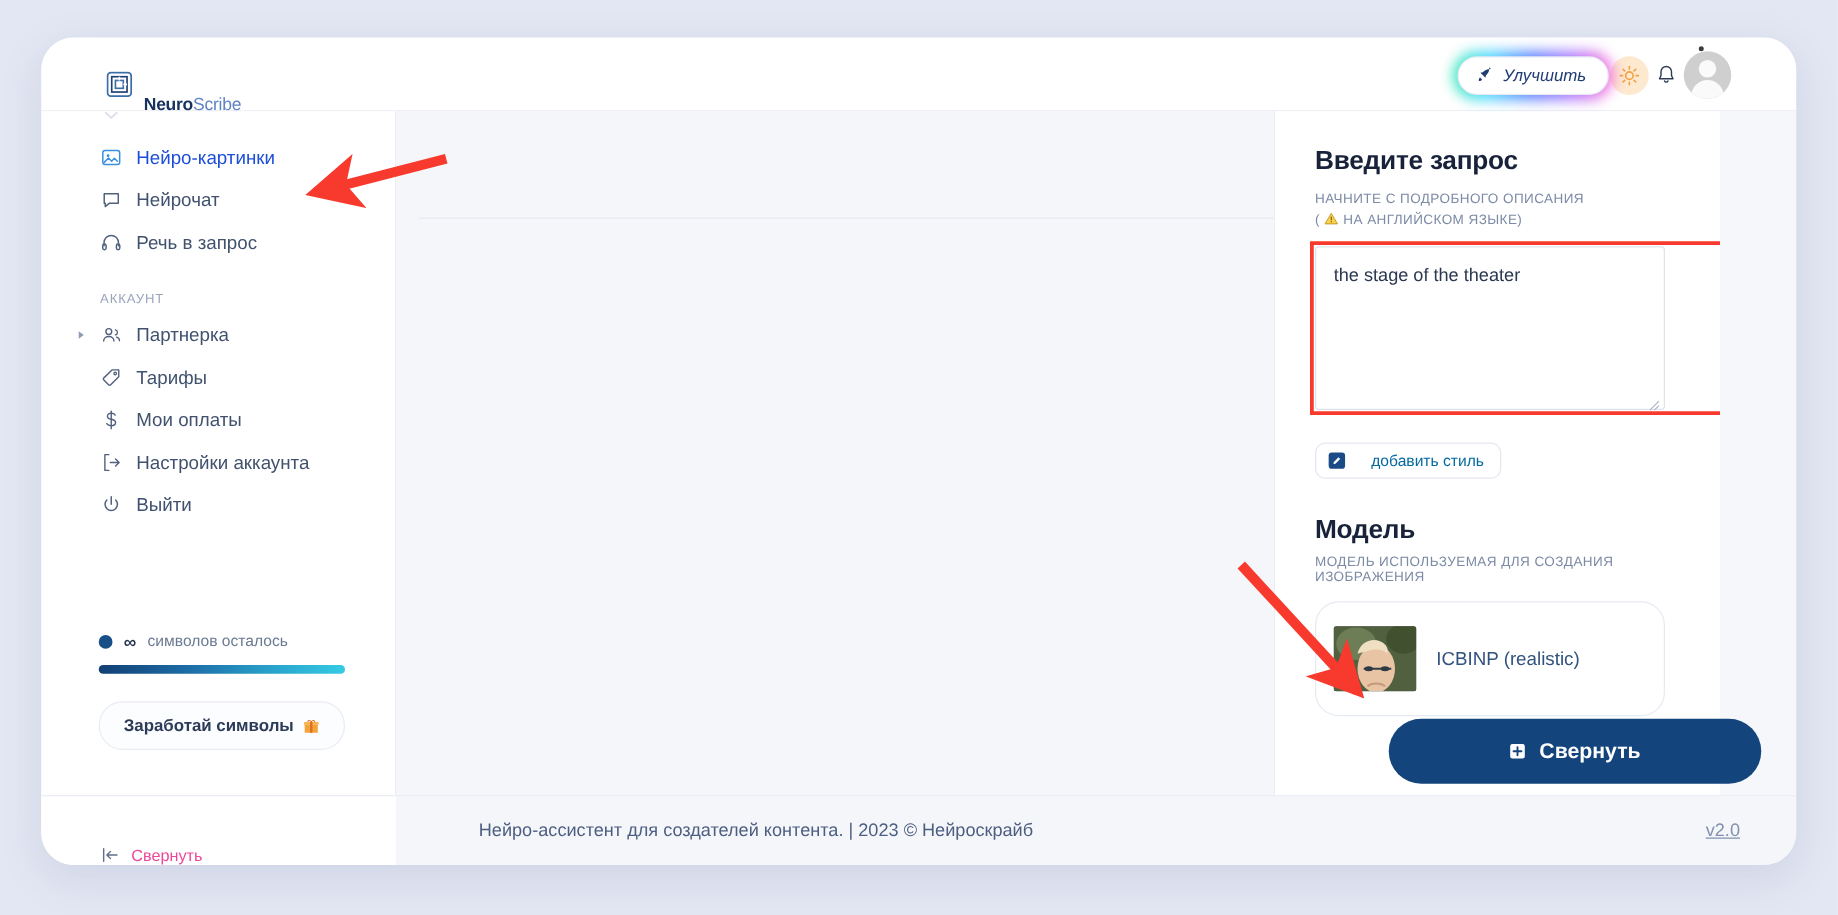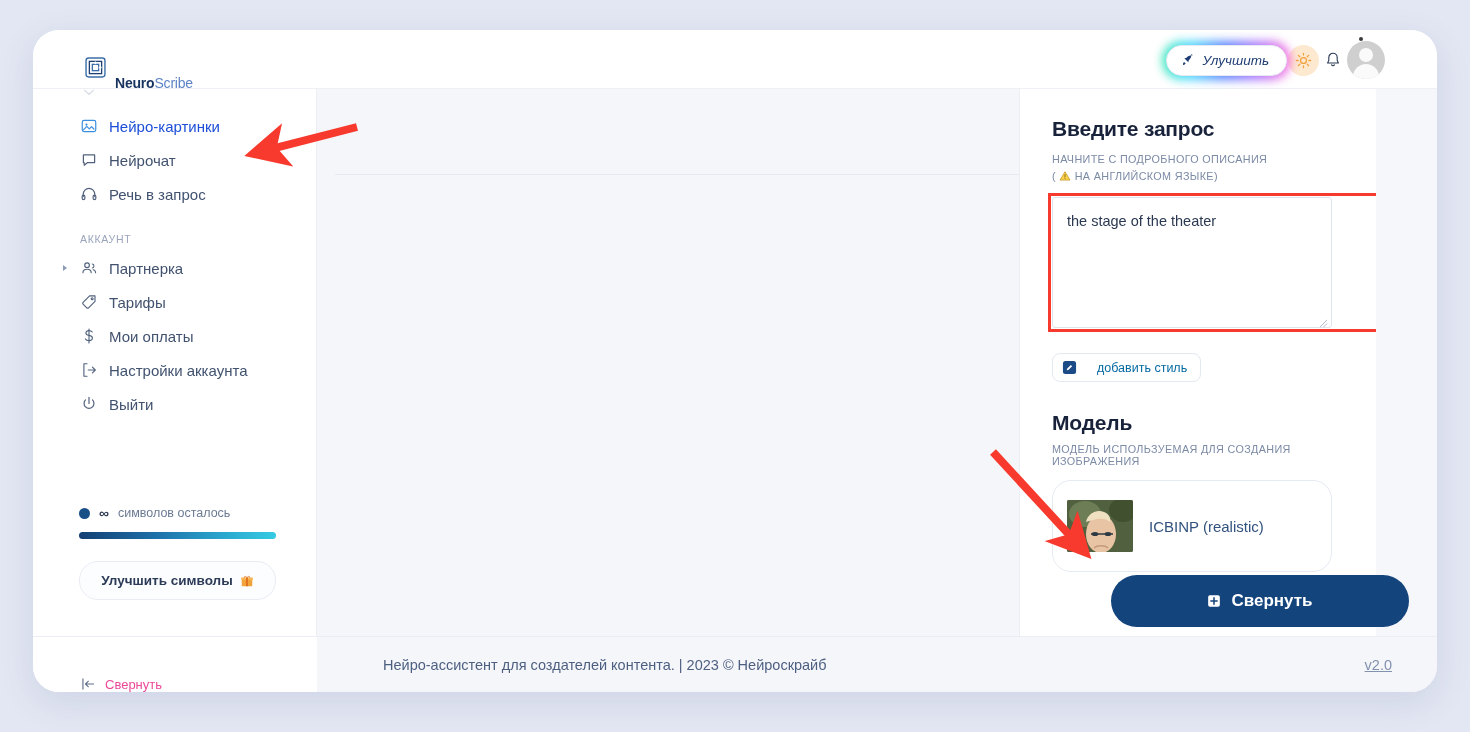--- a/index.html
+++ b/index.html
@@ -566,21 +566,21 @@
       </div>
 
       <div class="quota">
         <div class="quota-row">
           <span class="quota-dot"></span>
           <span class="quota-inf">∞</span>
           <span>символов осталось</span>
         </div>
         <div class="quota-bar"></div>
         <div class="earn-btn">
-          <span>Улучшить символы</span>
+          <span>Заработай символы</span>
           <svg width="14" height="14" viewBox="0 0 24 24">
             <rect x="3" y="9.6" width="18" height="11.4" rx="1.2" fill="#f2a33c"></rect>
             <rect x="2" y="6.2" width="20" height="4.2" rx="1" fill="#f7b553"></rect>
             <rect x="10.4" y="6.2" width="3.2" height="14.8" fill="#e0701f"></rect>
             <path d="M12 6.2c-1.6-3-5.2-2.6-4.6.2M12 6.2c1.6-3 5.2-2.6 4.6.2" fill="none" stroke="#e0701f" stroke-width="1.4"></path>
           </svg>
         </div>
       </div>
 
       <div class="collapse-row">

